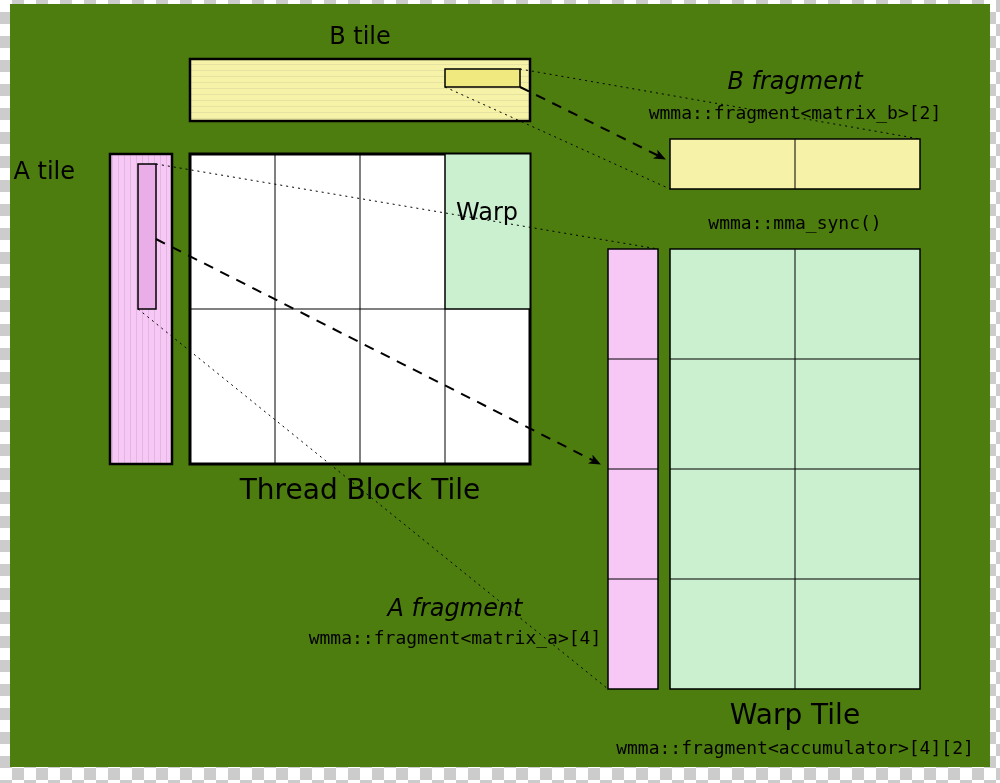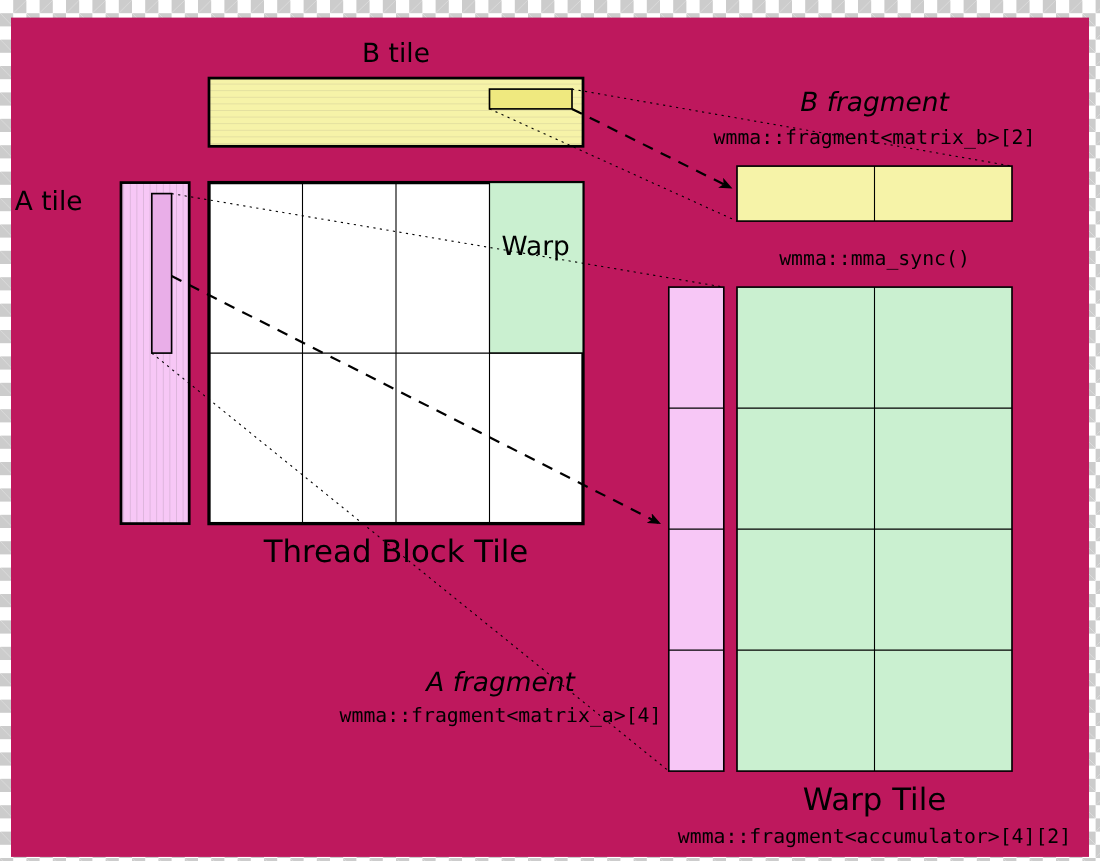--- a/index.html
+++ b/index.html
@@ -19,24 +19,24 @@
       linear-gradient(45deg, transparent 75%, #cccccc 75%),
       linear-gradient(-45deg, transparent 75%, #cccccc 75%);
     background-size: 24px 24px;
     background-position: 0 0, 0 12px, 12px -12px, -12px 0px;
     background-color: #ffffff;
     z-index: 0;
   }
   .page {
     position: absolute;
     left: 10px;
-    top: 16px;
+    top: 4px;
     width: 980px;
     height: 763px;
-    background: #be185d;
+    background: #4d7c0f;
     z-index: 1;
     text-decoration: underline;
   }
   svg { position: absolute; inset: 0; }
   .label { font-size: 24px; }
   .label-large { font-size: 28px; }
   .label-mono { font-family: "DejaVu Sans Mono", Menlo, monospace; font-size: 18px; }
   .italic { font-style: italic; }
 </style>
 </head>

